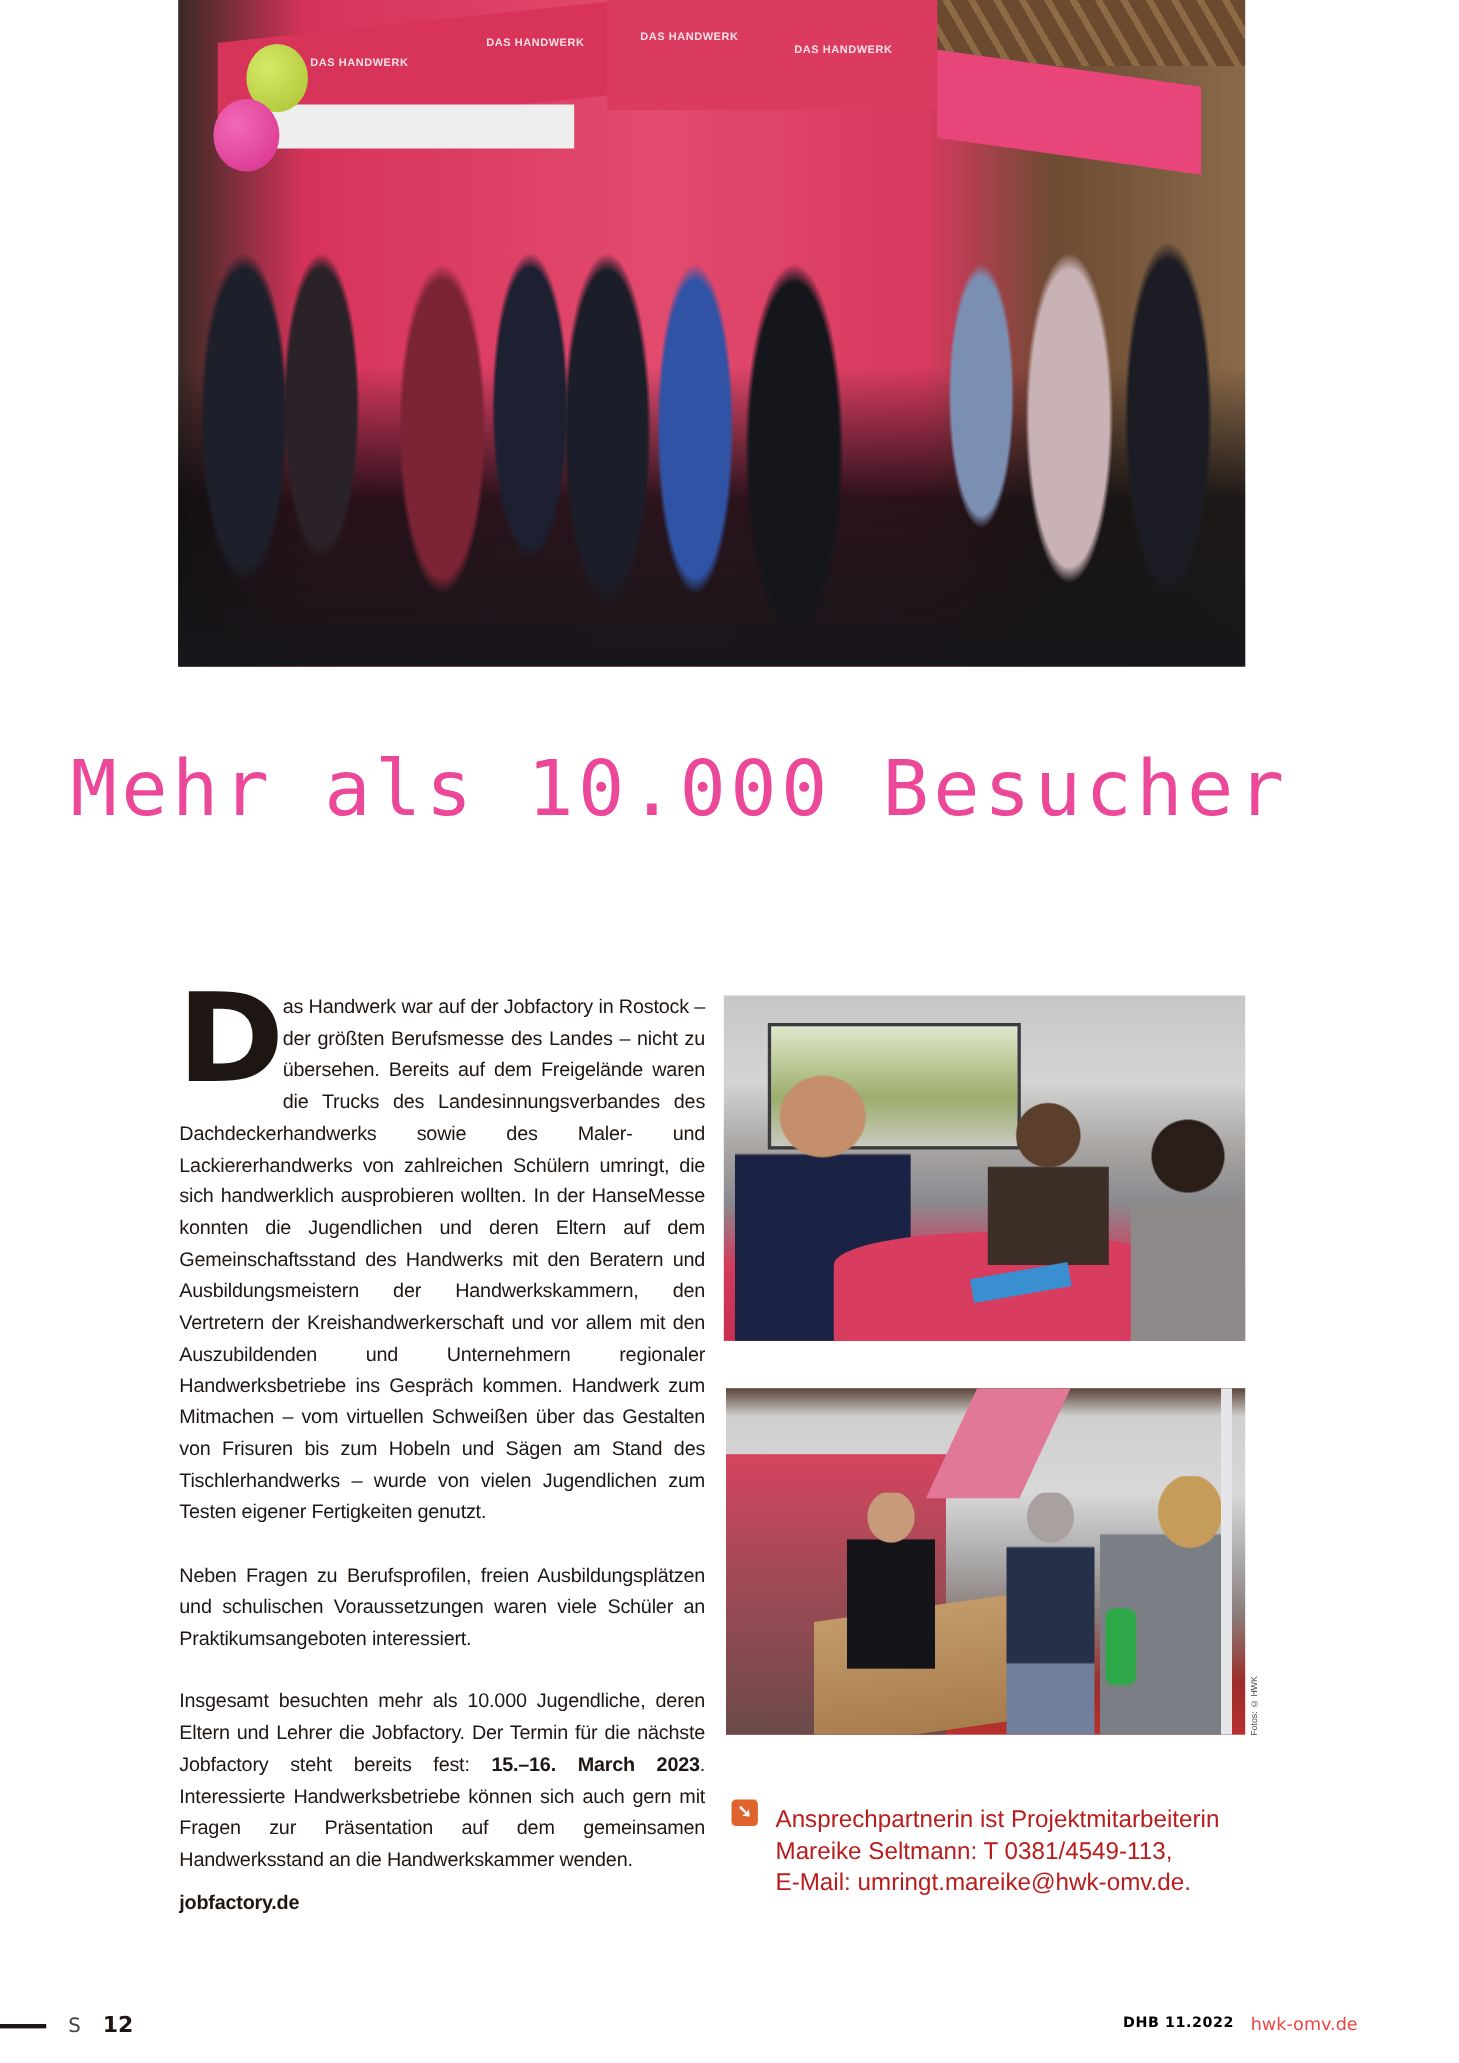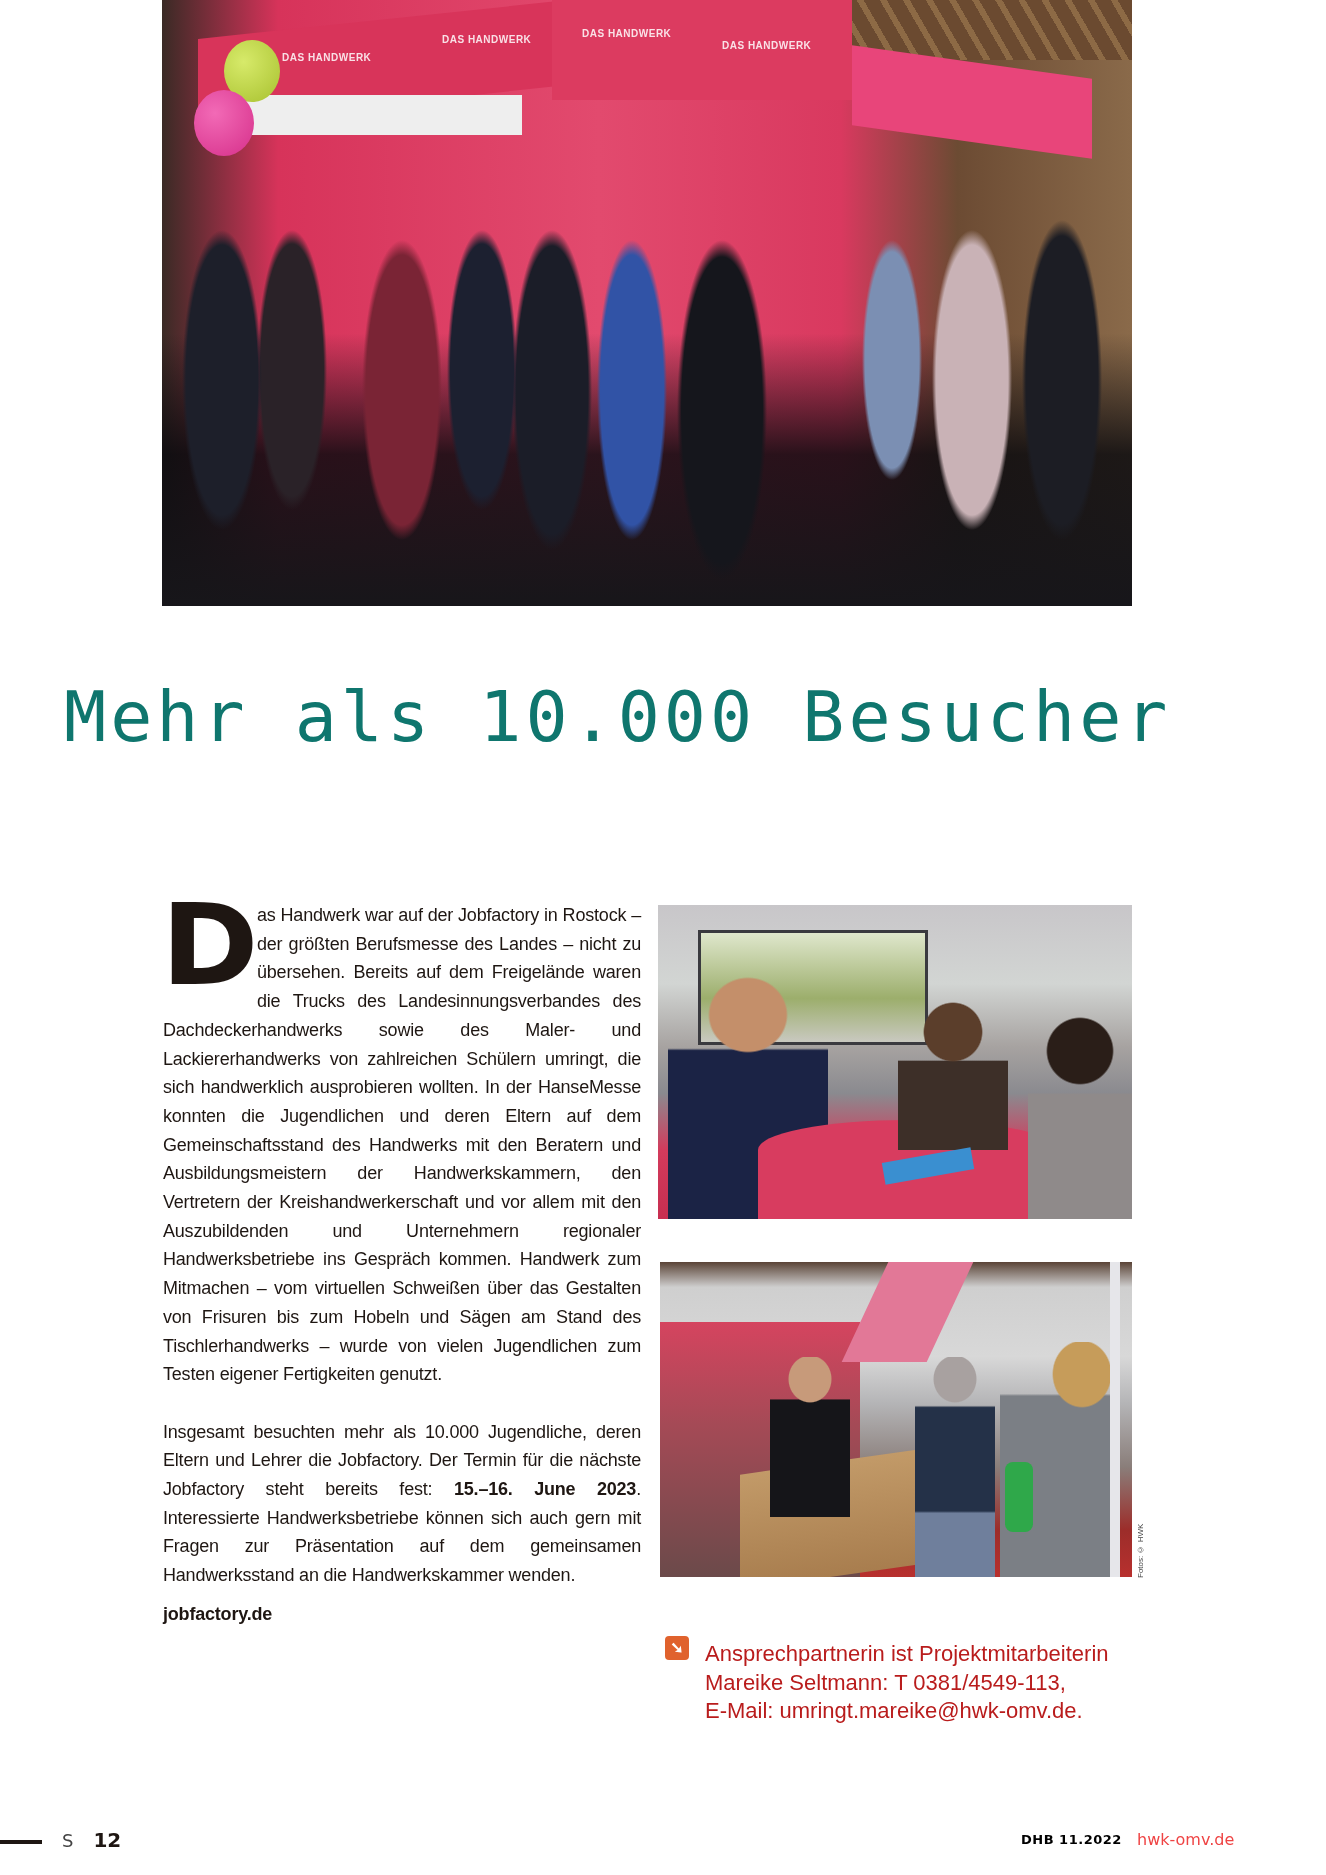--- a/index.html
+++ b/index.html
@@ -57,21 +57,21 @@
   .photo-three .visitor { position: absolute; left: 255px; top: 95px; width: 80px; height: 220px; background: radial-gradient(ellipse 22px 24px at 40px 22px, #a8a1a0 95%, transparent 100%), linear-gradient(180deg, transparent 22%, #243148 23%, #243148 70%, #6f7f9c 71%); }
   .photo-three .women { position: absolute; left: 340px; top: 80px; width: 120px; height: 235px; background: radial-gradient(ellipse 30px 34px at 82px 32px, #c69c5a 95%, transparent 100%), linear-gradient(180deg, transparent 22%, #7b7f85 23%); }
   .photo-three .bag { position: absolute; left: 345px; top: 200px; width: 28px; height: 70px; background: #2fa84a; border-radius: 8px; }
   .photo-three .pole { position: absolute; left: 450px; top: 0; width: 10px; height: 315px; background: #e6e6ea; }
 
   .photo-credit { position: absolute; left: 1136px; top: 1528px; width: 12px; height: 50px;
     font-size: 8px; color: #444; writing-mode: vertical-rl; transform: rotate(180deg); white-space: nowrap; font-family: "Liberation Sans", sans-serif; }
 
   
   .headline { position: absolute; left: 64px; top: 682px; width: 1200px;
-    font-family: "DejaVu Sans Mono", monospace; font-size: 70px; line-height: 70px; letter-spacing: 4px; color: #0f766e; font-weight: normal; }
+    font-family: "DejaVu Sans Mono", monospace; font-size: 70px; line-height: 70px; letter-spacing: 4px; color: #ec4899; font-weight: normal; }
   .headline span { display: block; white-space: nowrap; }
 
   
   .body-col { position: absolute; left: 163px; top: 901px; width: 478px;
     font-family: "Liberation Sans", sans-serif; font-size: 18px; line-height: 28.7px; color: #1e1612;
     text-align: justify; letter-spacing: -0.2px; }
   .body-col p { margin-bottom: 28.7px; }
   .body-col p:last-of-type { margin-bottom: 0; }
   .dropcap { float: left; font-family: "DejaVu Sans", sans-serif; font-weight: bold; font-size: 112px; line-height: 84px;
     height: 88px; width: 80px; margin: 2px 14px 0 0; color: #1e1612; transform: scaleX(1.05); }
@@ -111,22 +111,23 @@
 </div>
 
 <h1 class="headline">
   <span>Mehr als 10.000 Besucher</span>
 </h1>
 
 <div class="body-col">
   <p>
     <span class="dropcap">D</span><span>as Handwerk war auf der Jobfactory in Rostock – der größten Berufsmesse des Landes – nicht zu übersehen. Bereits auf dem Freigelände waren die Trucks des Landesinnungsverbandes des Dachdeckerhandwerks sowie des Maler- und Lackiererhandwerks von zahlreichen Schülern umringt, die sich handwerklich ausprobieren wollten. In der HanseMesse konnten die Jugendlichen und deren Eltern auf dem Gemeinschaftsstand des Handwerks mit den Beratern und Ausbildungsmeistern der Handwerkskammern, den Vertretern der Kreishandwerkerschaft und vor allem mit den Auszubildenden und Unternehmern regionaler Handwerksbetriebe ins Gespräch kommen. Handwerk zum Mitmachen – vom virtuellen Schweißen über das Gestalten von Frisuren bis zum Hobeln und Sägen am Stand des Tischlerhandwerks – wurde von vielen Jugendlichen zum Testen eigener Fertigkeiten genutzt.</span>
   </p>
+  <p>Neben Fragen zu Berufsprofilen, freien Ausbildungsplätzen und schulischen Voraussetzungen waren viele Schüler an Praktikumsangeboten interessiert.</p>
   <p>
-    <span>Insgesamt besuchten mehr als 10.000 Jugendliche, deren Eltern und Lehrer die Jobfactory. Der Termin für die nächste Jobfactory steht bereits fest: </span><span class="bold">15.–16. June 2023</span><span>. Interessierte Handwerksbetriebe können sich auch gern mit Fragen zur Präsentation auf dem gemeinsamen Handwerksstand an die Handwerkskammer wenden.</span>
+    <span>Insgesamt besuchten mehr als 10.000 Jugendliche, deren Eltern und Lehrer die Jobfactory. Der Termin für die nächste Jobfactory steht bereits fest: </span><span class="bold">15.–16. March 2023</span><span>. Interessierte Handwerksbetriebe können sich auch gern mit Fragen zur Präsentation auf dem gemeinsamen Handwerksstand an die Handwerkskammer wenden.</span>
     <span class="link">jobfactory.de</span>
   </p>
 </div>
 
 <div class="photo photo-two" title="Man in navy polo talking with three boys at a pink table">
   <div class="window"></div>
   <div class="man"></div>
   <div class="table"></div>
   <div class="kid1"></div>
   <div class="kid2"></div>

